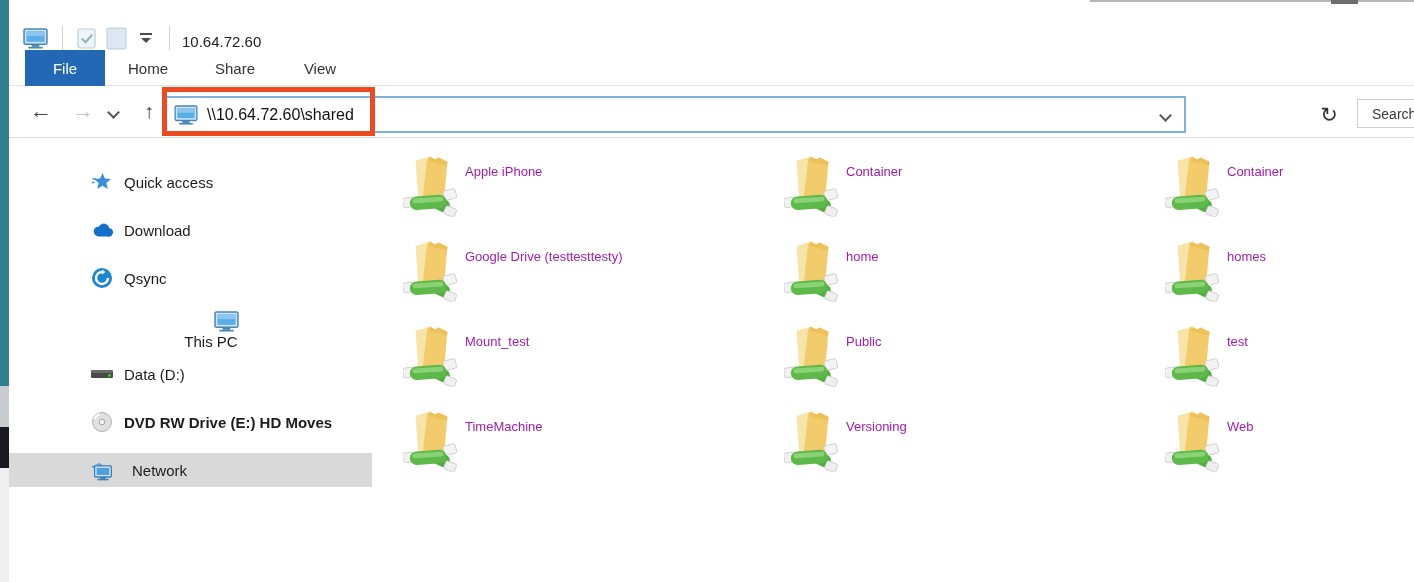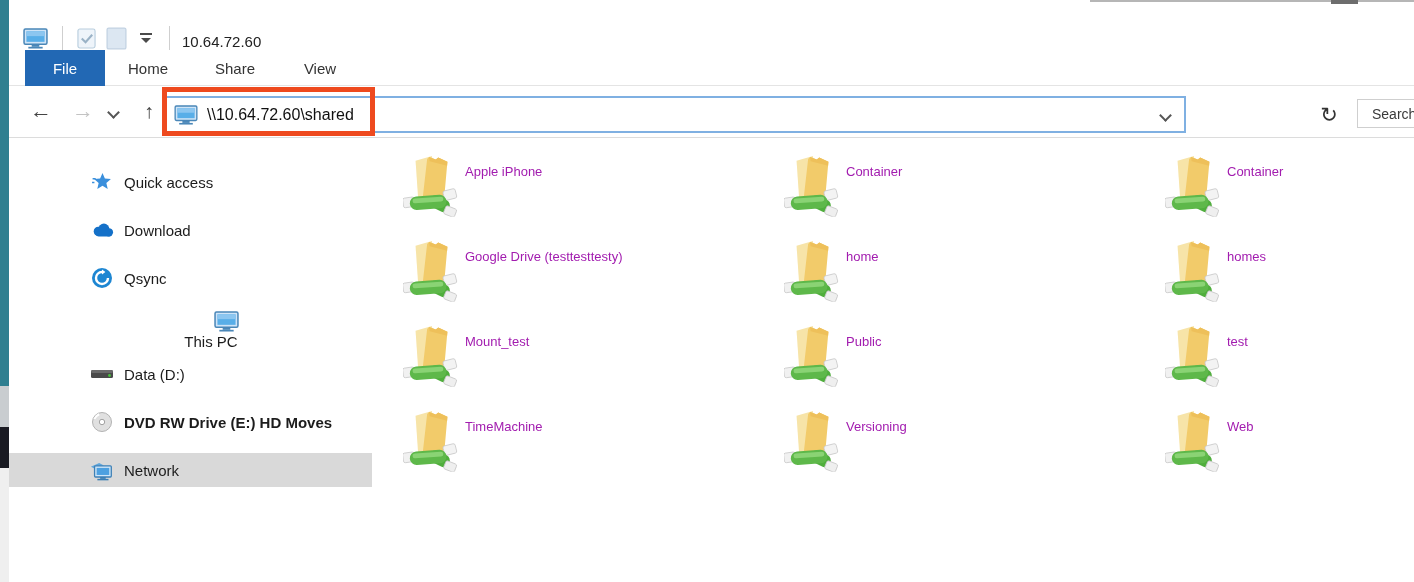--- a/index.html
+++ b/index.html
@@ -49,21 +49,21 @@
   .annotation-box { position:absolute; left:162px; top:87px; width:213px; height:49px; border:5px solid #ee4a1f; z-index:6; pointer-events:none; }
 
   .refresh-btn { position:absolute; left:1314px; top:98px; width:30px; height:34px; font-size:21px; color:#333; text-align:center; line-height:34px; }
   .searchbox { position:absolute; left:1357px; top:99px; width:110px; height:29px; border:1px solid #cfcfcf; background:#fff; font-size:14px; color:#3a3a3a; padding-left:14px; font-family:"Liberation Sans",sans-serif; outline:none; }
   .searchbox::placeholder { color:#3a3a3a; opacity:1; }
 
   
   .sidebar { position:absolute; left:9px; top:138px; width:363px; height:444px; background:#fff; }
   .side-item { position:absolute; left:0; width:363px; height:34px; display:flex; align-items:center; font-size:15px; color:#1c1c1c;padding-left:41px; }
   .side-item .ic { width:26px; height:24px; margin-left:39px; margin-right:9px; display:flex; align-items:center; justify-content:center; flex:none; }
-  .side-item.selected { background:#d9d9d9; }
+  .side-item.selected { background:#d9d9d9;gap:8px; }
   .si0{ top:27px; } .si1{ top:75px; } .si2{ top:123px; } .si3{ top:171px;flex-direction:column; } .si4{ top:219px; } .si5{ top:267px;font-weight:bold; } .si6{ top:315px; }
 
   
   .content { position:absolute; left:396px; top:147px; display:grid; grid-template-columns:381px 381px 381px; grid-auto-rows:85px; z-index:2; }
   .tile { display:flex; align-items:flex-start; }
   .tile .ficon { width:56px; height:66px; margin-left:7px; margin-top:5px; flex:none; }
   .tile .fname { margin-left:6px; margin-top:17px; font-size:13px; color:#a21caf; white-space:nowrap; }
 
   svg { display:block; }
   .defs { position:absolute; width:0; height:0; overflow:hidden; }

